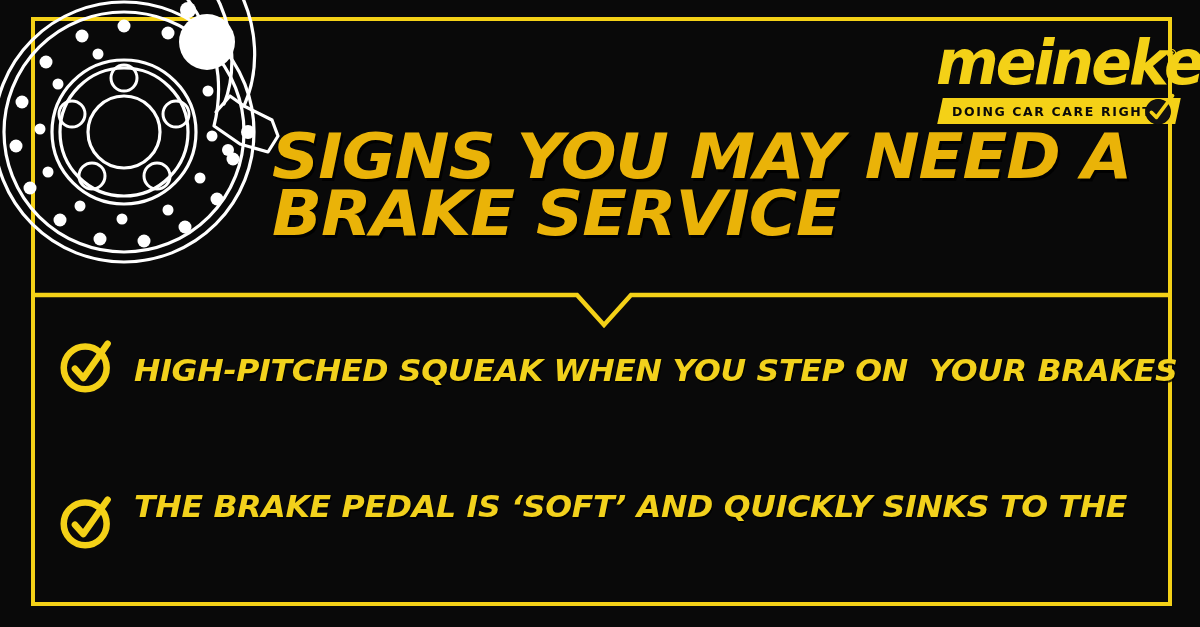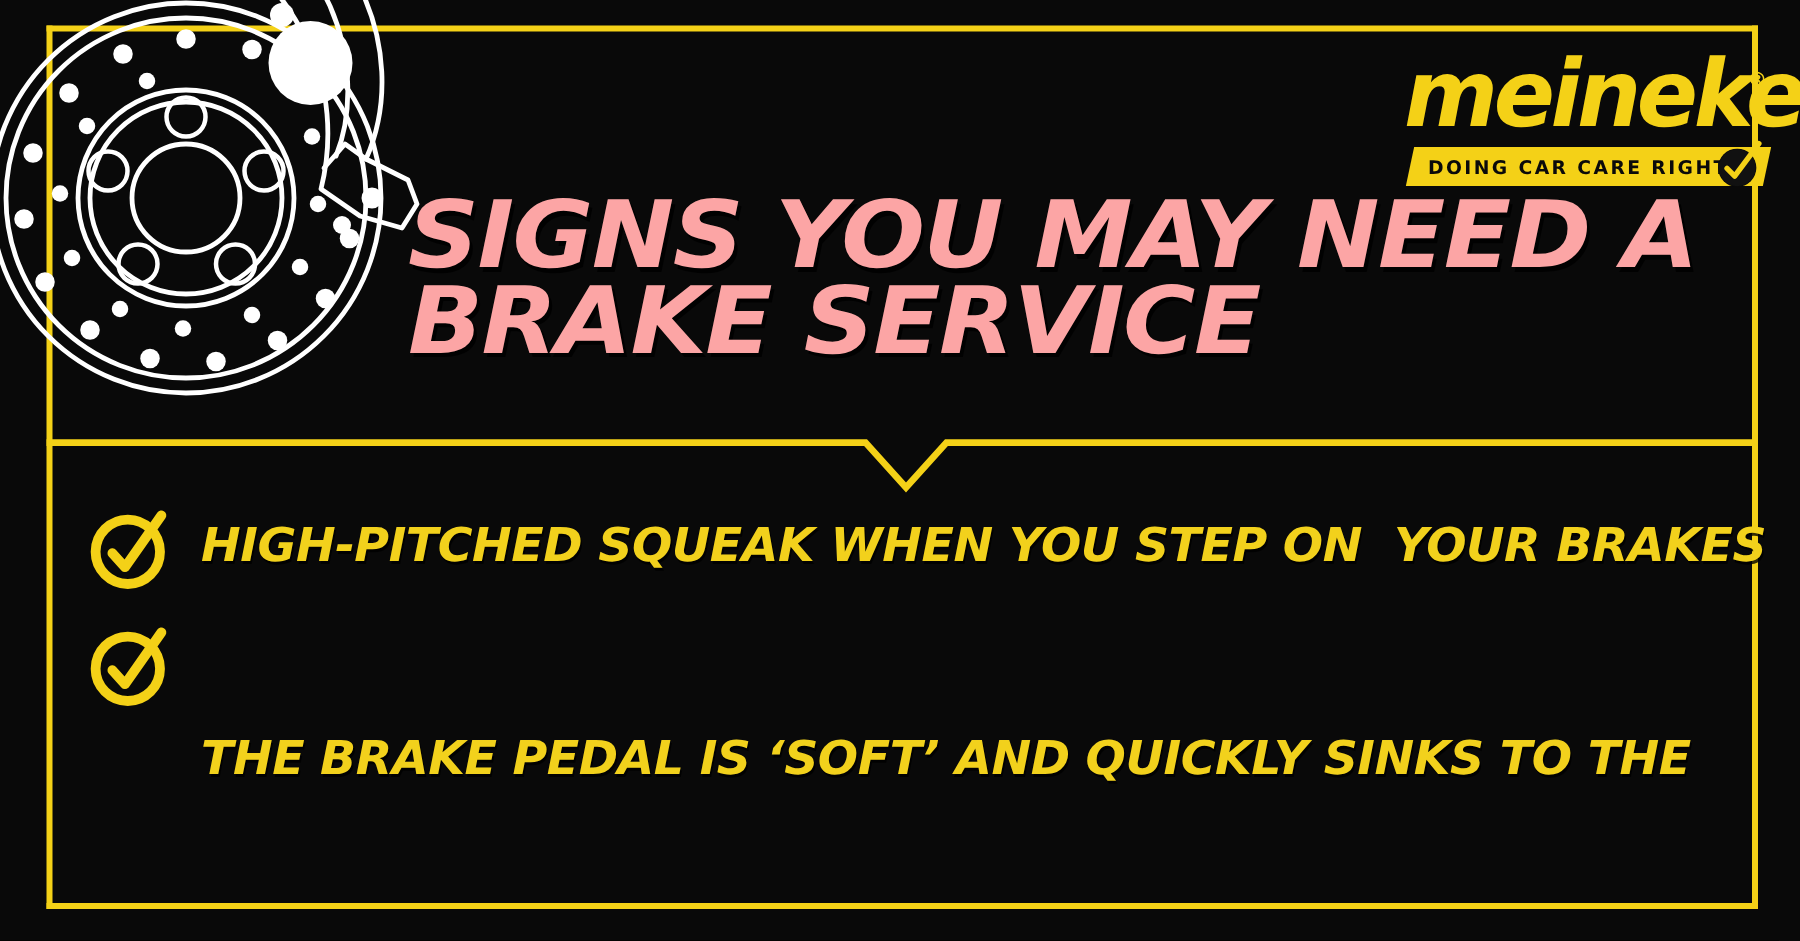--- a/index.html
+++ b/index.html
@@ -113,21 +113,21 @@
     height: 34px;
   }
   .logo-check svg { display: block; width: 100%; height: 100%; overflow: visible; }
 
   
   .headline {
     position: absolute;
     left: 272px;
     top: 128px;
     width: 830px;
-    color: #fca5a5;
+    color: #eab308;
     font-family: "DejaVu Sans", sans-serif;
     font-weight: bold;
     font-style: italic;
     font-size: 62px;
     line-height: 0.92;
     letter-spacing: -1px;
     text-shadow: 2px 3px 0 rgba(0,0,0,0.85);
   }
   .headline-line {
     display: block;
@@ -138,21 +138,21 @@
 
   
   .bullets {
     position: absolute;
     left: 60px;
     top: 340px;
     width: 1110px;
   }
   .bullet-row {
     display: flex;
-    align-items: flex-start;
+    align-items: center;
     margin-bottom: 24px;
   }
   .bullet-icon {
     flex: 0 0 auto;
     width: 56px;
     height: 56px;
     margin-right: 18px;
     margin-top: -2px;
   }
   .bullet-icon svg { display: block; width: 100%; height: 100%; overflow: visible; }

